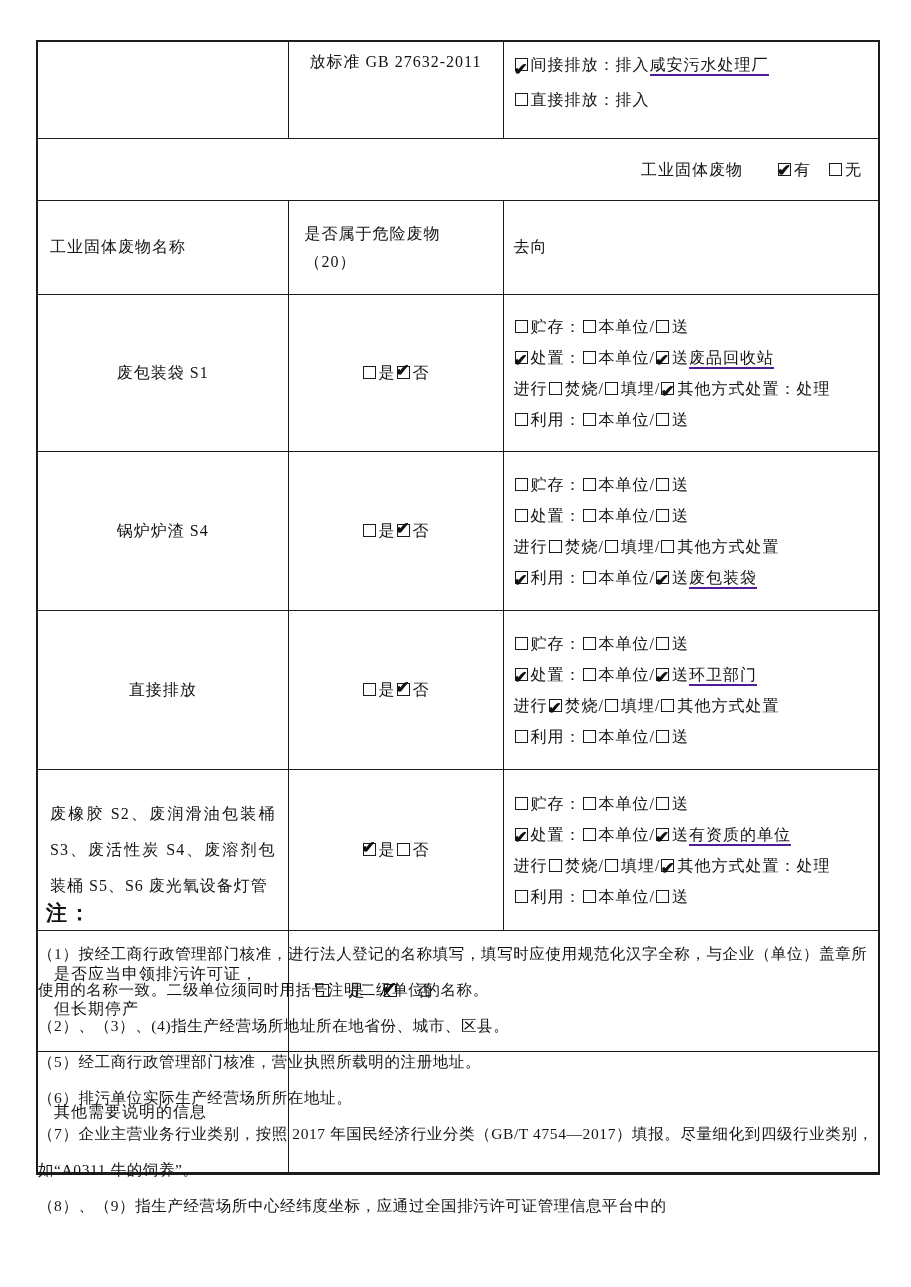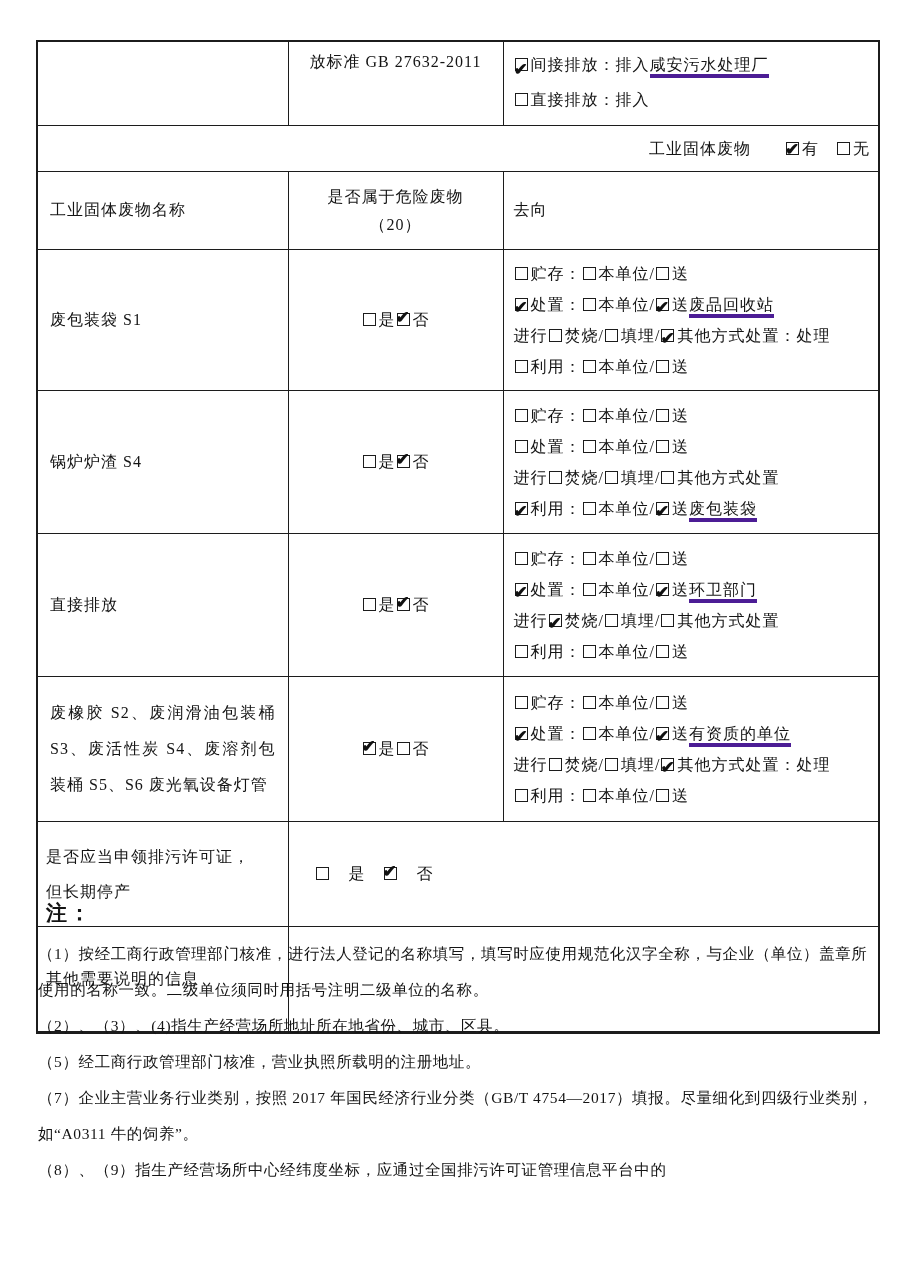--- a/index.html
+++ b/index.html
@@ -17,21 +17,21 @@
   table.form{
     position:absolute;left:36px;top:40px;
     width:842px;
     border-collapse:collapse;
     table-layout:fixed;
     font-size:16px;
     letter-spacing:1px;
     color:#141414;
   }
   table.form{border:2px solid #1c1c1c;border-bottom-width:3px;}
-  table.form td{border:1px solid #1c1c1c;padding:8px;vertical-align:middle;}
+  table.form td{border:1px solid #1c1c1c;padding:16px;vertical-align:middle;}
 
   col.c1{width:251px}
   col.c2{width:215px}
   col.c3{width:376px}
 
   tr.r1 td{height:64px;vertical-align:top;}
   tr.r2 td{height:29px;}
   tr.r3 td{height:61px;}
   tr.r4 td{height:120px;}
   tr.r5 td{height:126px;}
@@ -45,25 +45,25 @@
   .pad-l{padding-left:12px !important;}
 
   .std-cell{padding-top:8px !important;text-align:center;line-height:24px;}
   .dest-cell{padding-left:10px !important;}
   .dest-cell .line{line-height:31px;white-space:nowrap;}
   .r1 .dest-cell{padding-top:5px !important;}
   .r1 .dest-cell .line{line-height:35px;}
 
   .banner-cell{text-align:right;line-height:28px;}
 
-  .hdr-c2{ text-align:center;line-height:28px;}
+  .hdr-c2{ line-height:28px;}
   .hdr-c3{padding-left:10px !important;}
 
   .name-cell{padding:0 12px !important;line-height:36px;text-align:left;text-align:justify;}
-  .name-cell.single{text-align:left;}
+  .name-cell.single{text-align:center;}
   .hazard-cell{text-align:center;}
 
   .permit-label{ line-height:35px;}
   .permit-value{padding-left:26px !important;}
 
   
   .cb{
     display:inline-block;
     width:13px;height:13px;
     border:1.5px solid #1c1c1c;
@@ -75,21 +75,21 @@
   .cb.on::after{
     content:"✔";
     position:absolute;
     left:-2px;top:-7px;
     font-size:17px;
     font-weight:700;
     color:#111;
     letter-spacing:0;
   }
   .ul{
-    border-bottom:4px solid #4c1d95;
+    border-bottom:2px solid #4c1d95;
     padding-bottom:1px;
   }
 
   
   .notes{
     position:absolute;left:38px;top:898px;
     width:845px;
     font-size:15.5px;
     letter-spacing:0.6px;
     line-height:36px;
@@ -210,17 +210,18 @@
       <td colspan="2"></td>
     </tr>
   </tbody>
     </table>
 
   <div class="notes">
     <div class="notes-title">注：</div>
     <p class="note">（1）按经工商行政管理部门核准，进行法人登记的名称填写，填写时应使用规范化汉字全称，与企业（单位）盖章所使用的名称一致。二级单位须同时用括号注明二级单位的名称。</p>
     <p class="note">（2）、（3）、(4)指生产经营场所地址所在地省份、城市、区县。</p>
     <p class="note">（5）经工商行政管理部门核准，营业执照所载明的注册地址。</p>
+    <p class="note">（6）排污单位实际生产经营场所所在地址。</p>
     <p class="note">（7）企业主营业务行业类别，按照 2017 年国民经济行业分类（GB/T 4754—2017）填报。尽量细化到四级行业类别，如“A0311 牛的饲养”。</p>
     <p class="note">（8）、（9）指生产经营场所中心经纬度坐标，应通过全国排污许可证管理信息平台中的</p>
   </div>
 
 </div>
 
 </body></html>

